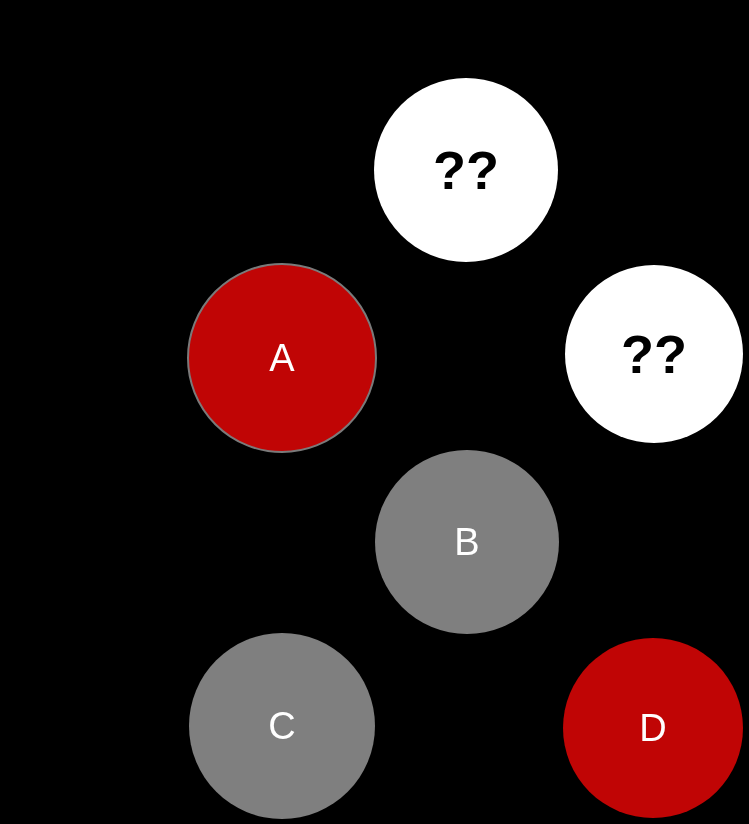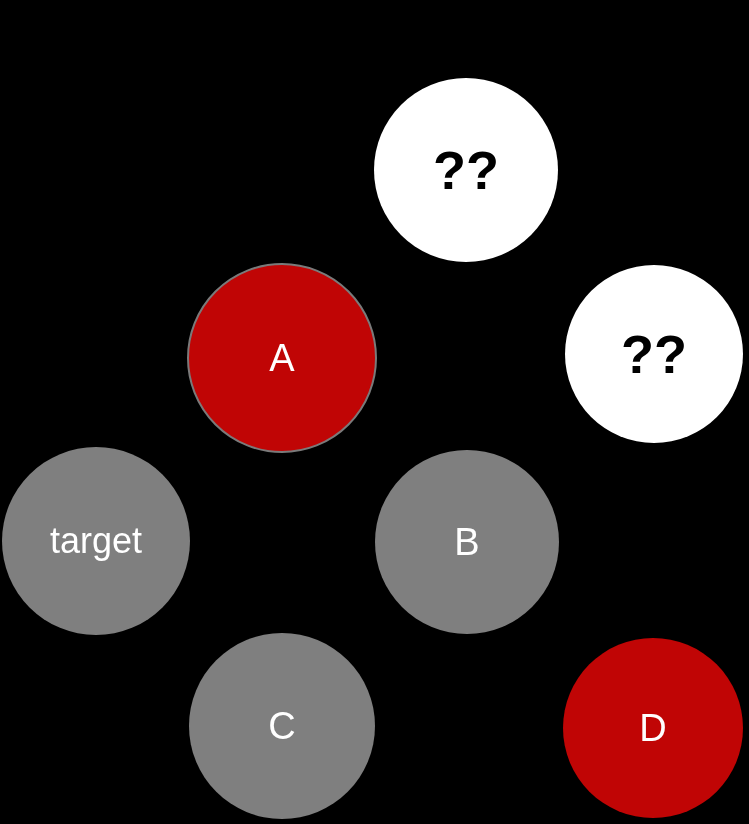--- a/index.html
+++ b/index.html
@@ -40,23 +40,20 @@
   </div>
 
   <div class="node" style="left: 565px; top: 265px; width: 178px; height: 178px; background: rgb(255, 255, 255); color: rgb(0, 0, 0); font-size: 54px; font-weight: 700;">
     <span class="node-label">??</span>
   </div>
 
   <div class="node" style="left: 187px; top: 263px; width: 190px; height: 190px; background: rgb(192, 5, 5); color: rgb(255, 255, 255); font-size: 38px; font-weight: 300; border: 2px solid rgb(122, 122, 122);">
     <span class="node-label">A</span>
   </div>
 
-  <div class="node" style="left: 2px; top: 447px; width: 188px; height: 188px; background: rgb(127, 127, 127); color: rgb(255, 255, 255); font-size: 36px; font-weight: 300;">
-    <span class="node-label">target</span>
-  </div>
 
   <div class="node" style="left: 375px; top: 450px; width: 184px; height: 184px; background: rgb(127, 127, 127); color: rgb(255, 255, 255); font-size: 38px; font-weight: 300;">
     <span class="node-label">B</span>
   </div>
 
   <div class="node" style="left: 189px; top: 633px; width: 186px; height: 186px; background: rgb(127, 127, 127); color: rgb(255, 255, 255); font-size: 38px; font-weight: 300;">
     <span class="node-label">C</span>
   </div>
 
   <div class="node" style="left: 563px; top: 638px; width: 180px; height: 180px; background: rgb(192, 5, 5); color: rgb(255, 255, 255); font-size: 38px; font-weight: 300;">

